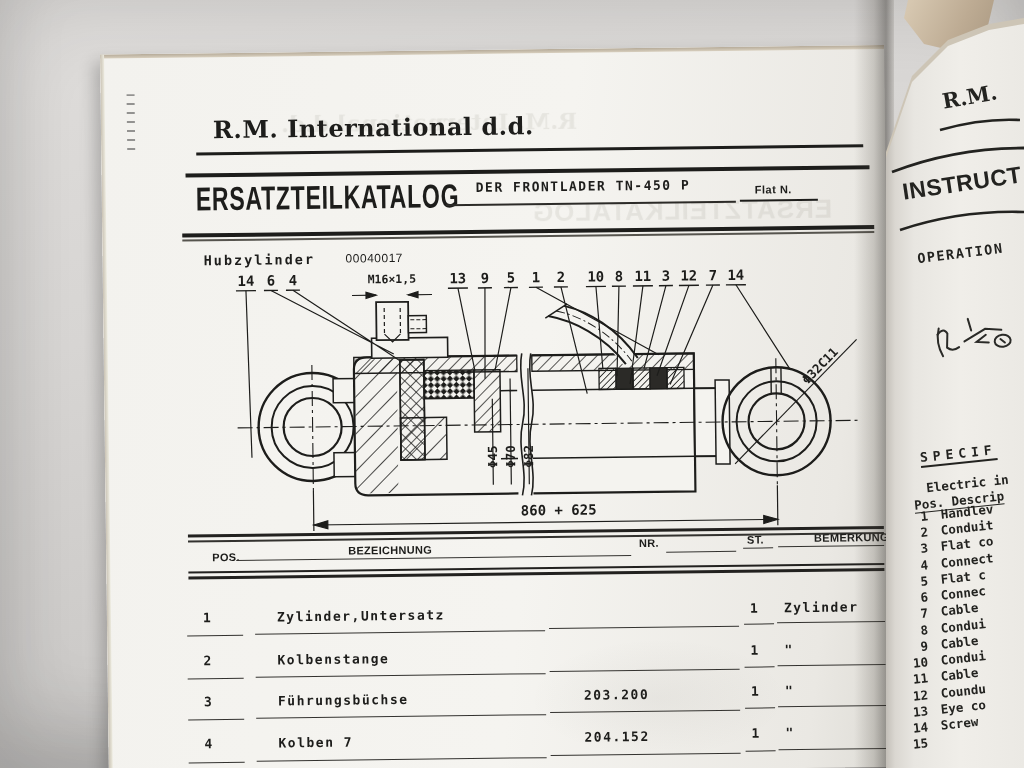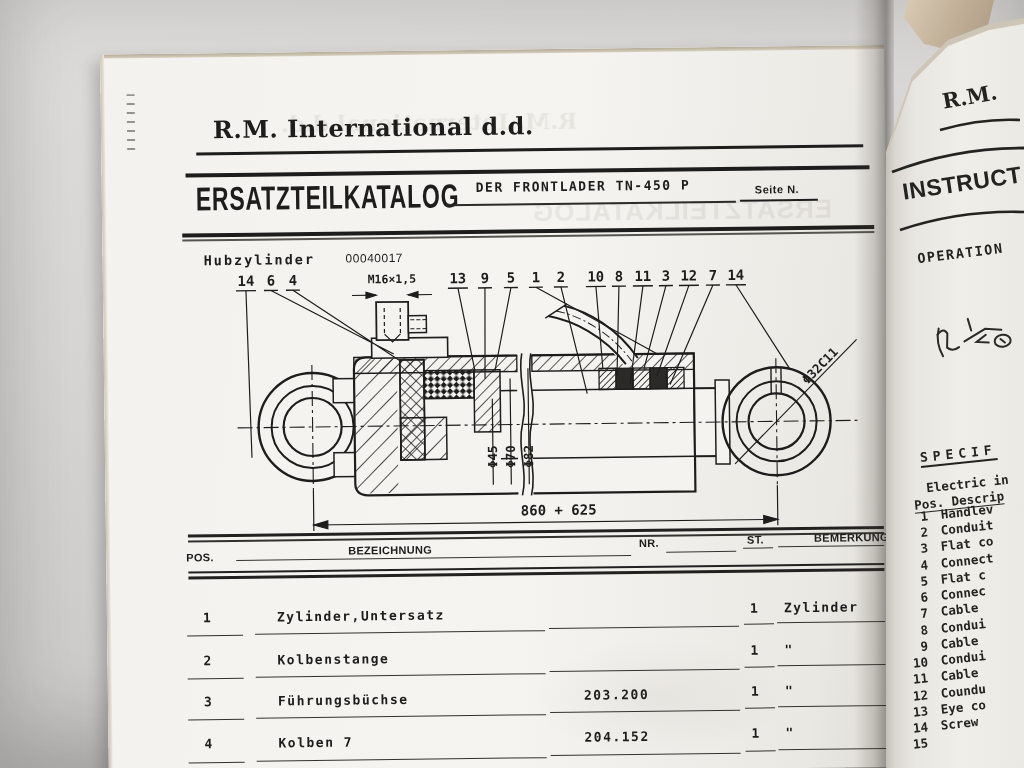--- a/index.html
+++ b/index.html
@@ -82,21 +82,21 @@
 
     <div class="ghost" style="left:180px;top:58px;font-family:'DejaVu Serif',serif;font-weight:bold;font-size:23px;">R.M. International d.d.</div>
     <div class="ghost" style="left:430px;top:148px;font-weight:bold;font-size:26px;letter-spacing:1px;">ERSATZTEILKATALOG</div>
 
     <div class="brand">R.M. International d.d.</div>
     <div class="rule" style="left:95px;top:99px;width:667px;height:3px;"></div>
     <div class="rule" style="left:84px;top:120px;width:684px;height:3.5px;"></div>
     <div class="catalog-title">ERSATZTEILKATALOG</div>
     <div class="model-title">DER FRONTLADER TN-450 P</div>
     <div class="rule thin" style="left:344px;top:154px;width:290px;height:1.5px;background:#2c2b28;"></div>
-    <div class="seite">Seite N.</div>
+    <div class="seite">Flat N.</div>
     <div class="rule" style="left:638px;top:153px;width:78px;height:2px;"></div>
     <div class="rule" style="left:80px;top:180px;width:692px;height:3.5px;"></div>
     <div class="rule thin" style="left:80px;top:186px;width:692px;height:1.5px;background:#56544e;"></div>
 
     <div class="hub-label">Hubzylinder</div>
     <div class="hub-number">00040017</div>
 
     <svg class="drawing-svg" width="700" height="300" viewBox="0 0 700 300">
       <defs>
         <pattern id="hatch" width="8" height="8" patternUnits="userSpaceOnUse" patternTransform="rotate(45)">
@@ -236,21 +236,21 @@
         <text transform="translate(343,190) rotate(-90)" font-size="12.5" text-anchor="middle">Φ82</text>
         <text transform="translate(618,122) rotate(-45)" font-size="12.5">Φ32C11</text>
         <text x="368" y="249" font-size="14" text-anchor="middle">860 + 625</text>
       </g>
     </svg>
 
     <div>
       <div class="tl" style="left:82px;top:481px;width:696px;height:3px;"></div>
       <div class="tl thin" style="left:82px;top:487px;width:696px;height:1.5px;"></div>
 
-      <div class="th" style="left:80px;top:498px;">POS.</div>
+      <div class="th" style="left:106px;top:498px;">POS.</div>
       <div class="th" style="left:242px;top:493px;">BEZEICHNUNG</div>
       <div class="th" style="left:533px;top:489px;">NR.</div>
       <div class="th" style="left:641px;top:487px;">ST.</div>
       <div class="th" style="left:708px;top:486px;">BEMERKUNG</div>
       <div class="tl thin" style="left:130px;top:507px;width:395px;height:1.2px;"></div>
       <div class="tl thin" style="left:560px;top:504px;width:70px;height:1.2px;"></div>
       <div class="tl thin" style="left:637px;top:501px;width:30px;height:1.2px;"></div>
       <div class="tl thin" style="left:672px;top:500px;width:106px;height:1.2px;"></div>
 
       <div class="tl" style="left:82px;top:518px;width:696px;height:2px;"></div>

